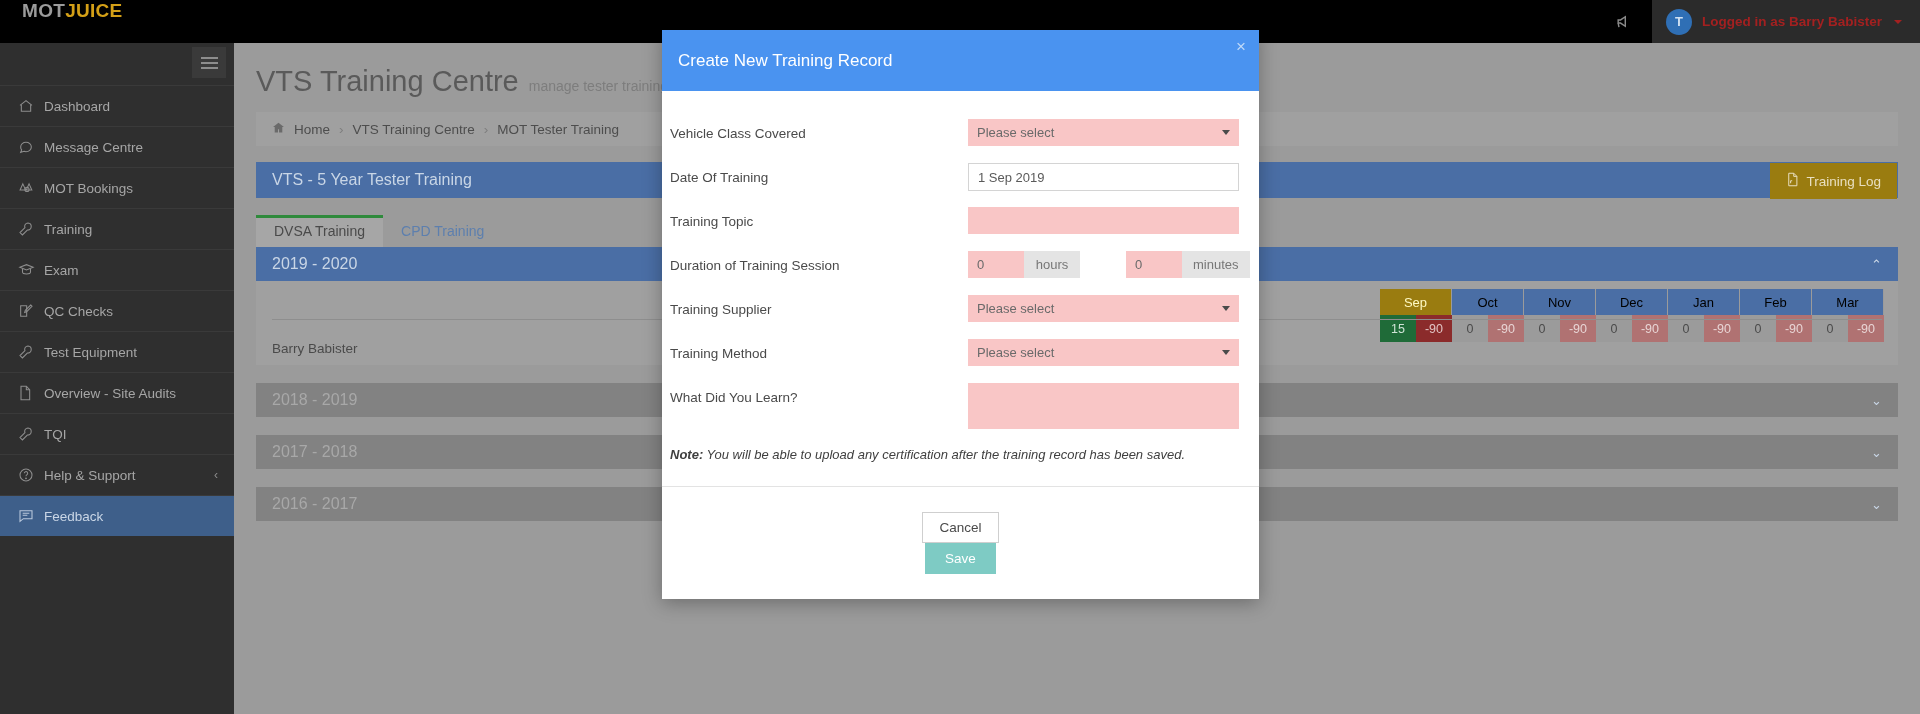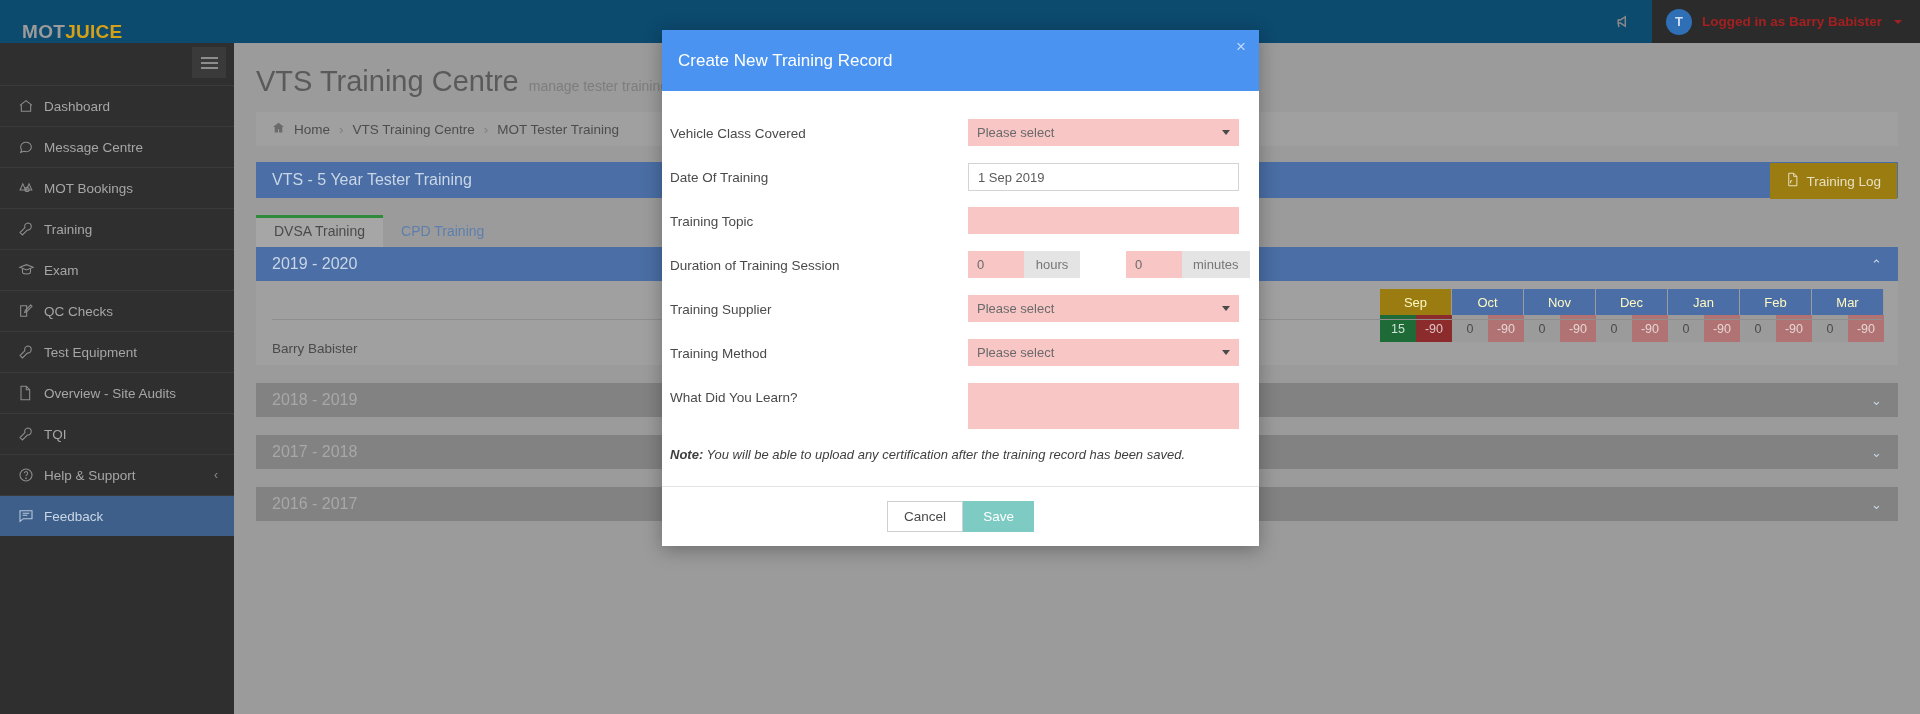--- a/index.html
+++ b/index.html
@@ -6,21 +6,21 @@
   html, body {
     width: 1920px; height: 714px;
     font-family: "Liberation Sans", sans-serif;
     background: #ffffff; overflow: hidden;
   }
   #app { position: relative; width: 1920px; height: 714px; }
 
   
   .topbar {
     position: absolute; top: 0; left: 0; width: 1920px; height: 43px;
-    background: #0c4a6e; display: flex; align-items: flex-end;
+    background: #000000; display: flex; align-items: flex-start;
   }
   .brand { margin-left: 22px; font-size: 19px; font-weight: bold; letter-spacing: .3px; }
   .brand .m { color: #9b9b9b; }
   .brand .j { color: #d4a017; }
   .topbar-right {
     margin-left: auto; display: flex; align-items: center; height: 43px;
   }
   .megaphone {
     color: #8a8a8a; font-size: 18px; padding: 0 18px; line-height: 1;
     display: flex; align-items: center; height: 43px;
@@ -118,21 +118,21 @@
   }
   .year-head.collapsed { background: #828282; color: #a8a8a8; }
   .year-body { background: #a0a0a0; position: relative; height: 84px; }
   .gap { height: 18px; }
 
   
   .grid-wrap { position: absolute; right: 14px; top: 8px; }
   .grid-months { display: flex; }
   .m-col { width: 72px; }
   .m-head {
-    height: 26px; background: #4a6ea5; color: #fef9c3; font-size: 13px;
+    height: 26px; background: #4a6ea5; color: #000000; font-size: 13px;
     display: flex; align-items: center; justify-content: center;
     border-right: 1px solid #9b9b9b;
   }
   .m-head.current { background: #9a7c10; color: #fef9c3; }
   .m-vals { display: flex; height: 27px; }
   .m-val {
     width: 36px; display: flex; align-items: center; justify-content: center;
     font-size: 12.5px; color: #4a4a4a; background: #9b9b9b;
   }
   .m-val.done { background: #1f6b38; color: #cfe3d6; }
@@ -192,22 +192,22 @@
   .ta {
     width: 100%; height: 46px; background: #f9c6c6; border: none; resize: none;
     font-size: 13px; color: #5a5a5a; padding: 7px 9px;
     font-family: "Liberation Sans", sans-serif;
   }
   .note {
     font-size: 13px; color: #3f3f3f; font-style: italic; margin: 14px 0 0 0;
   }
   .note b { font-style: italic; }
   .modal-foot {
-    border-top: 1px solid #e3e3e3; margin-top: 20px; padding: 14px 20px;
-    display: flex; align-items: center; justify-content: center;
+    border-top: 1px solid #e3e3e3; margin-top: 20px; padding: 25px 20px;
+    display: flex; align-items: center; justify-content: flex-start; flex-direction: column;
   }
   .btn-cancel {
     background: #ffffff; border: 1px solid #cfcfcf; padding: 7px 16px;
     font-size: 13.5px; color: #4a4a4a; cursor: pointer;
     font-family: "Liberation Sans", sans-serif;
   }
   .btn-save {
     background: #7ecbc4; border: none; padding: 8px 20px; color: #ffffff;
     font-size: 13.5px; cursor: pointer; font-family: "Liberation Sans", sans-serif;
   }

